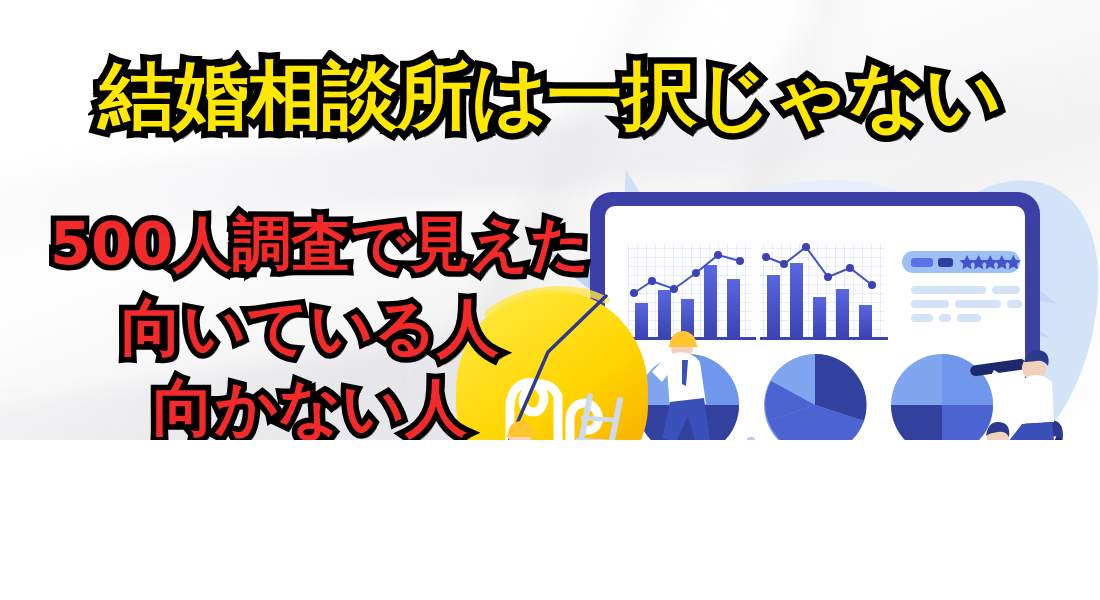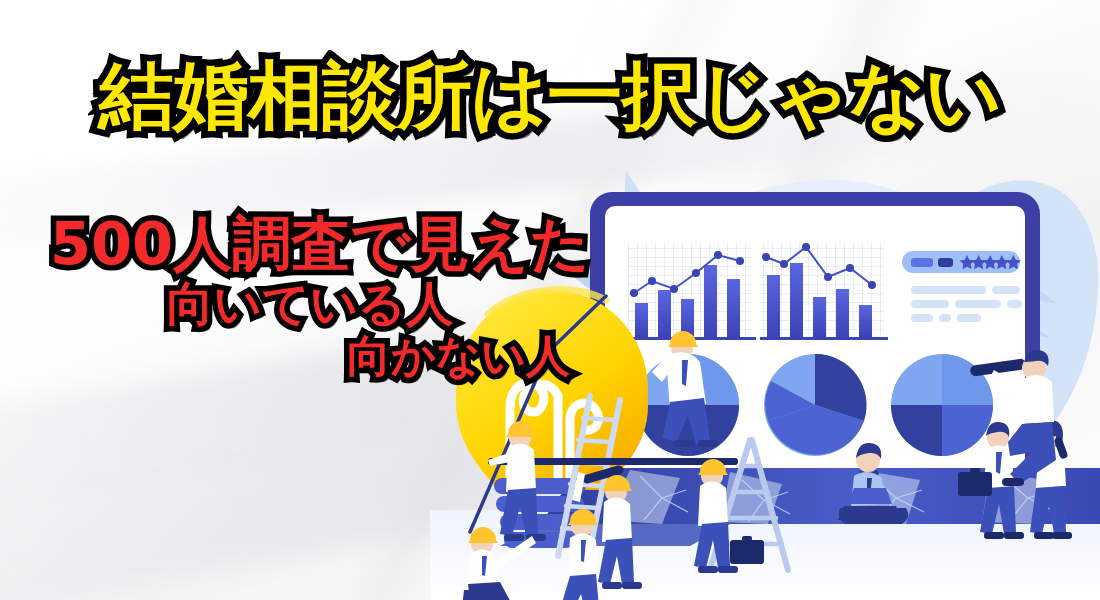--- a/index.html
+++ b/index.html
@@ -3,21 +3,21 @@
 <meta charset="utf-8">
 <title>blog-thumbnail</title>
 <style>
   html,body{margin:0;padding:0;}
   body{
     width:1100px;height:600px;overflow:hidden;
     font-family:"Liberation Sans","DejaVu Sans",sans-serif;
     background:#ffffff;
   }
   .stage{
-    position:relative;width:1100px;height:600px;overflow:hidden;
+    position:relative;width:1100px;height:440px;overflow:hidden;
     background:
       linear-gradient(118deg, rgba(0,0,0,0) 0%, rgba(0,0,0,0) 46%, rgba(0,0,0,.035) 49%, rgba(0,0,0,0) 53%, rgba(0,0,0,0) 100%),
       linear-gradient(112deg, rgba(0,0,0,0) 0%, rgba(0,0,0,0) 62%, rgba(0,0,0,.03) 65%, rgba(0,0,0,0) 70%, rgba(0,0,0,0) 100%),
       linear-gradient(160deg,#ffffff 0%,#fdfdfd 38%,#f2f2f3 62%,#fafafa 78%,#ffffff 100%);
   }
   
   .streak{position:absolute;pointer-events:none;}
   .streak.s1{left:-140px;top:-60px;width:1200px;height:120px;
     background:linear-gradient(100deg,rgba(255,255,255,0) 0%,rgba(255,255,255,.9) 40%,rgba(255,255,255,0) 85%);
     transform:rotate(12deg);filter:blur(9px);}
@@ -52,22 +52,22 @@
     position:absolute;left:50px;top:214px;width:520px;text-align:center;
     font-family:"DejaVu Sans","Liberation Sans",sans-serif;
     font-weight:bold;line-height:1.02;
     color:#F42A2A;
     -webkit-text-stroke:11px #000;
     paint-order:stroke fill;
     text-shadow:4px 5px 0 rgba(0,0,0,.45);
     white-space:nowrap;
   }
   .sub .l1{font-size:59px;display:block;}
-  .sub .l2{font-size:47px;display:block;margin-top:6px;}
-  .sub .l3{font-size:44px;display:block;margin-top:6px;text-align:right;}
+  .sub .l2{font-size:62px;display:block;margin-top:22px;}
+  .sub .l3{font-size:62px;display:block;margin-top:17px;}
 </style>
 </head>
 <body>
 
 <div class="stage">
 
   <div class="streak s1"></div>
   <div class="streak s4"></div>
   <div class="streak s2"></div>
   <div class="streak s3"></div>

